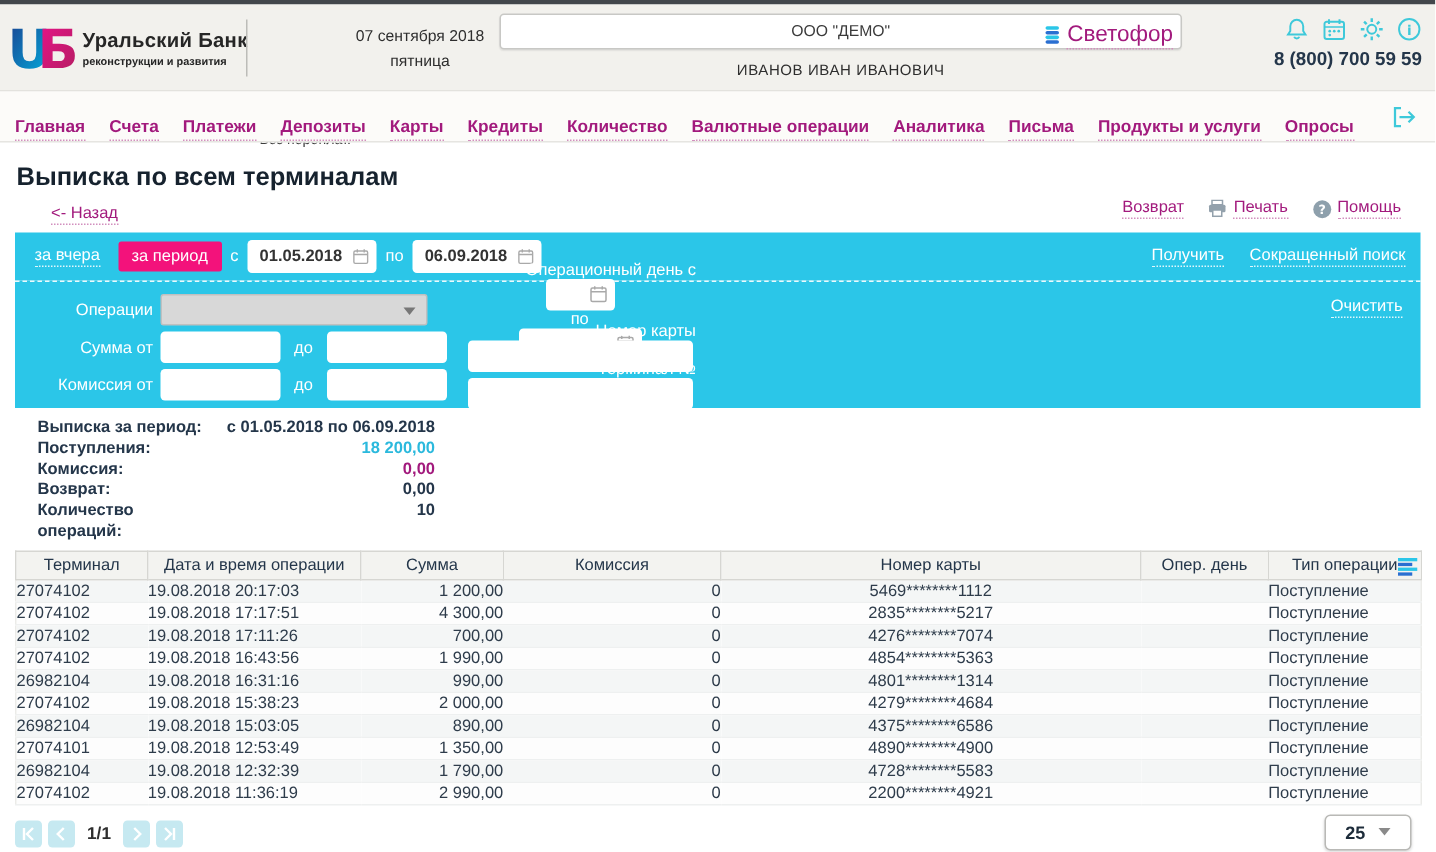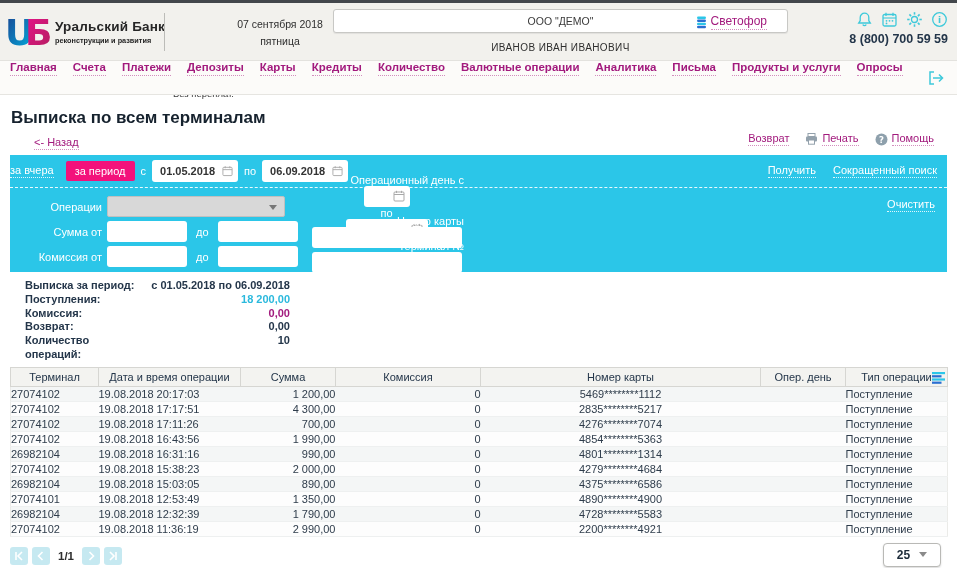--- a/index.html
+++ b/index.html
@@ -15,49 +15,49 @@
   .bank-name { font-size: 13.5px; font-weight: bold; color: #262626; letter-spacing: .2px; }
   .bank-sub { font-size: 7.3px; font-weight: bold; color: #262626; margin-top: 2px; }
   .vdiv { position: absolute; left: 164px; top: 10px; height: 38px; width: 1px; background: #bcbcb8; }
   .tagline { position: absolute; left: 173px; top: 10px; font-size: 9.5px; color: #3d3d3d; line-height: 1.4; margin-top: 47px; }
   .date-block { position: absolute; left: 232px; top: 13px; width: 96px; text-align: center;
                 font-size: 10.5px; color: #2e2e2e; line-height: 1.6; }
   .company-wrap { position: absolute; left: 333px; top: 6px; width: 455px; }
   .company-box { height: 24px; border: 1px solid #c8c8c5; background: #fff; border-radius: 3px; position: relative;
                  display: flex; align-items: center; justify-content: center; box-shadow: 0 1px 1px rgba(0,0,0,.07); cursor: pointer; }
   .company-name { font-size: 10.5px; color: #3a3a3a; }
-  .svetofor { position: absolute; right: 20px; top: 4px; display: flex; align-items: center; gap: 4px;
-              font-size: 12px; color: #a21a7d; cursor: pointer; text-align: center; }
+  .svetofor { position: absolute; right: 5px; top: 4px; display: flex; align-items: center; gap: 4px;
+              font-size: 15px; color: #a21a7d; cursor: pointer; text-align: center; }
   .svetofor .lbl { border-bottom: 1px dotted #d28fbe; padding-bottom: 1px; }
   .username { margin-top: 9px; text-align: center; font-size: 10px; color: #2e2e2e; letter-spacing: .4px; }
   .right-head { position: absolute; right: 9px; top: 7px; }
   .icons-row { display: flex; gap: 7px; justify-content: flex-end; }
   .hbtn { width: 18px; height: 18px; display: flex; align-items: center; justify-content: center; cursor: pointer; }
   .phone { margin-top: 4px; font-size: 12.5px; font-weight: bold; color: #24364a; text-align: right; }
 
   
   .navbar { height: 34px; background: #fcfbf9; border-bottom: 1px solid #e6e5e1; position: relative;
-            display: flex; align-items: flex-start; padding: 0 10px; }
+            display: flex; align-items: flex-end; padding: 0 10px; }
   .nav-items { display: flex; gap: 16px; align-items: center; }
   .nav-item { font-size: 11.5px; font-weight: bold; color: #a21a7d; border-bottom: 1px dotted #d28fbe;
               padding-bottom: 2px; cursor: pointer; white-space: nowrap; }
   .exit { position: absolute; right: 12px; top: 9px; cursor: pointer; }
 
   
   .page-title { margin: 13px 0 0 11px; font-size: 17px; font-weight: bold; color: #16222e; }
   .actions-row { position: relative; height: 17px; margin: 4px 23px 0; }
   .link-m { font-size: 11px; color: #a21a7d; border-bottom: 1px dotted #d28fbe; padding-bottom: 1px;
             cursor: pointer; white-space: nowrap; }
   .back-link { margin-left: 11px; }
   .right-actions { position: absolute; right: 0; top: 0; display: flex; gap: 16px; align-items: center; }
   .action { display: flex; gap: 4px; align-items: center; cursor: pointer; }
 
   
   .filter-bar { margin: 6px 10px 0; height: 32px; background: #2bc6e8; display: flex; align-items: center;
-                padding: 0 0; position: relative; }
+                padding: 0 13px; position: relative; }
   .link-w { font-size: 11px; color: #fff; border-bottom: 1px dotted rgba(255,255,255,.85); padding-bottom: 1px;
             cursor: pointer; white-space: nowrap; }
   .btn-pink { margin-left: 12px; background: #f3127b; color: #fff; font-size: 11px; padding: 4px 9px;
               border-radius: 2px; cursor: pointer; border: 0; font-family: inherit; }
   .w-lab { color: #fff; font-size: 11px; margin: 0 6px; }
   .date-input { width: 86px; height: 22px; background: #fff; border-radius: 3px; display: flex;
                 align-items: center; padding: 0 5px 0 8px; gap: 2px; }
   .date-input input { border: 0; outline: 0; width: 60px; font-size: 11px; font-weight: bold; color: #333;
                       font-family: inherit; background: transparent; padding: 0; }
   .bar-right { position: absolute; right: 10px; display: flex; gap: 17px; }

